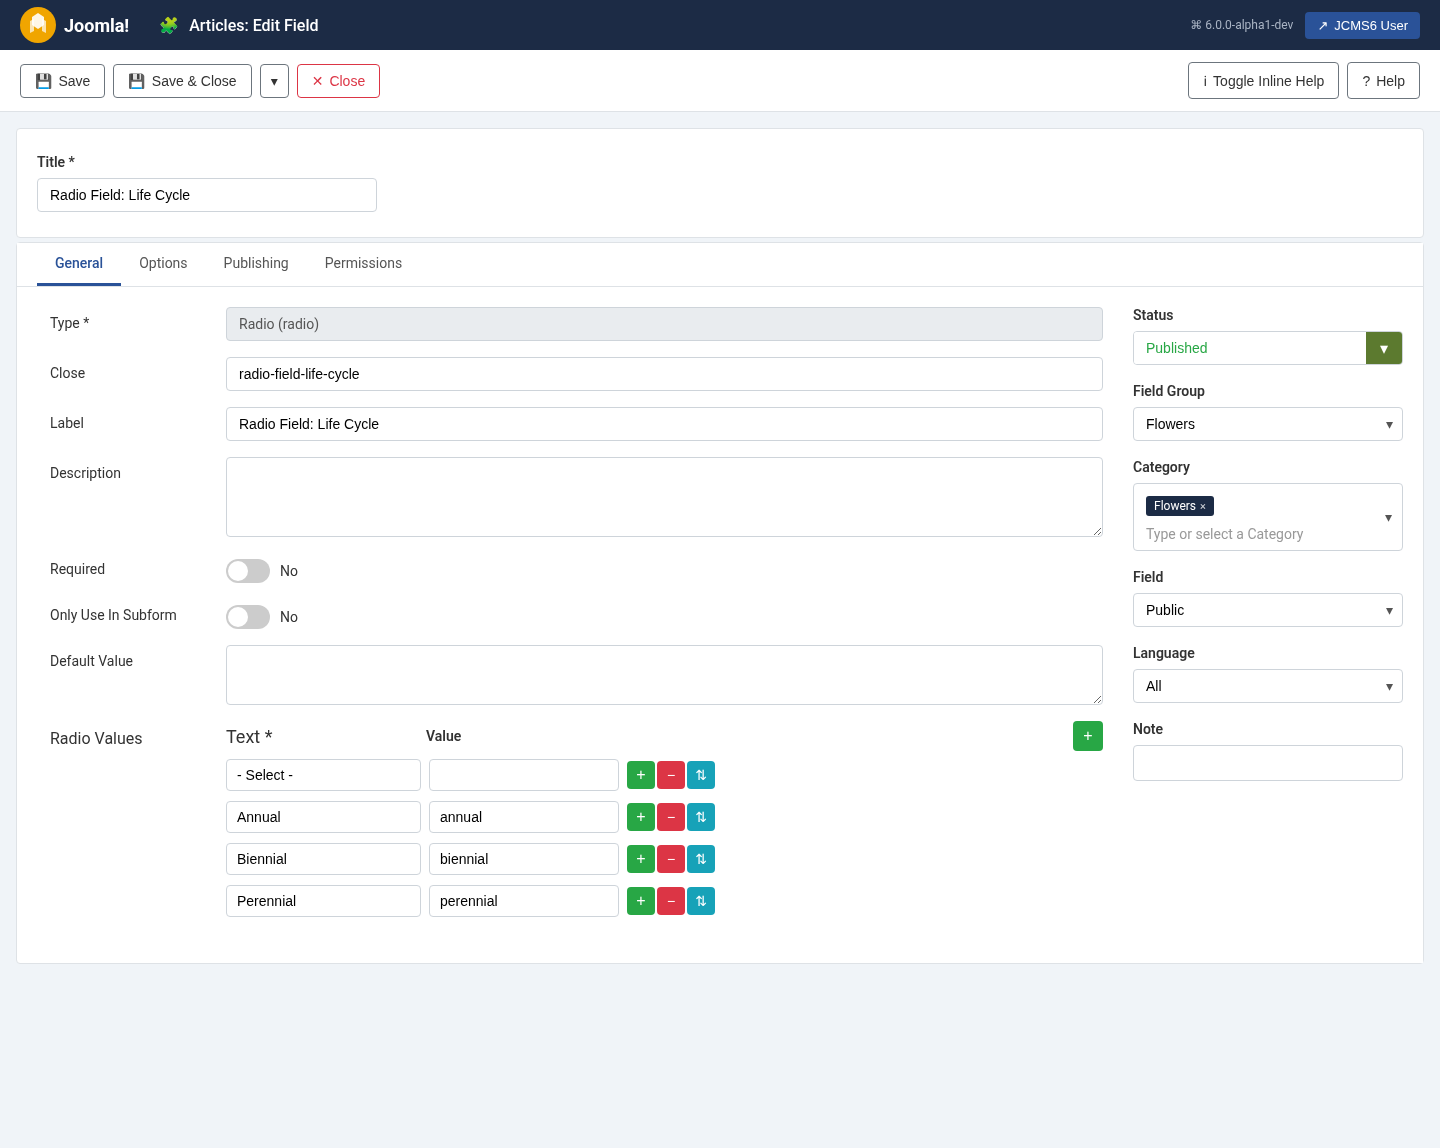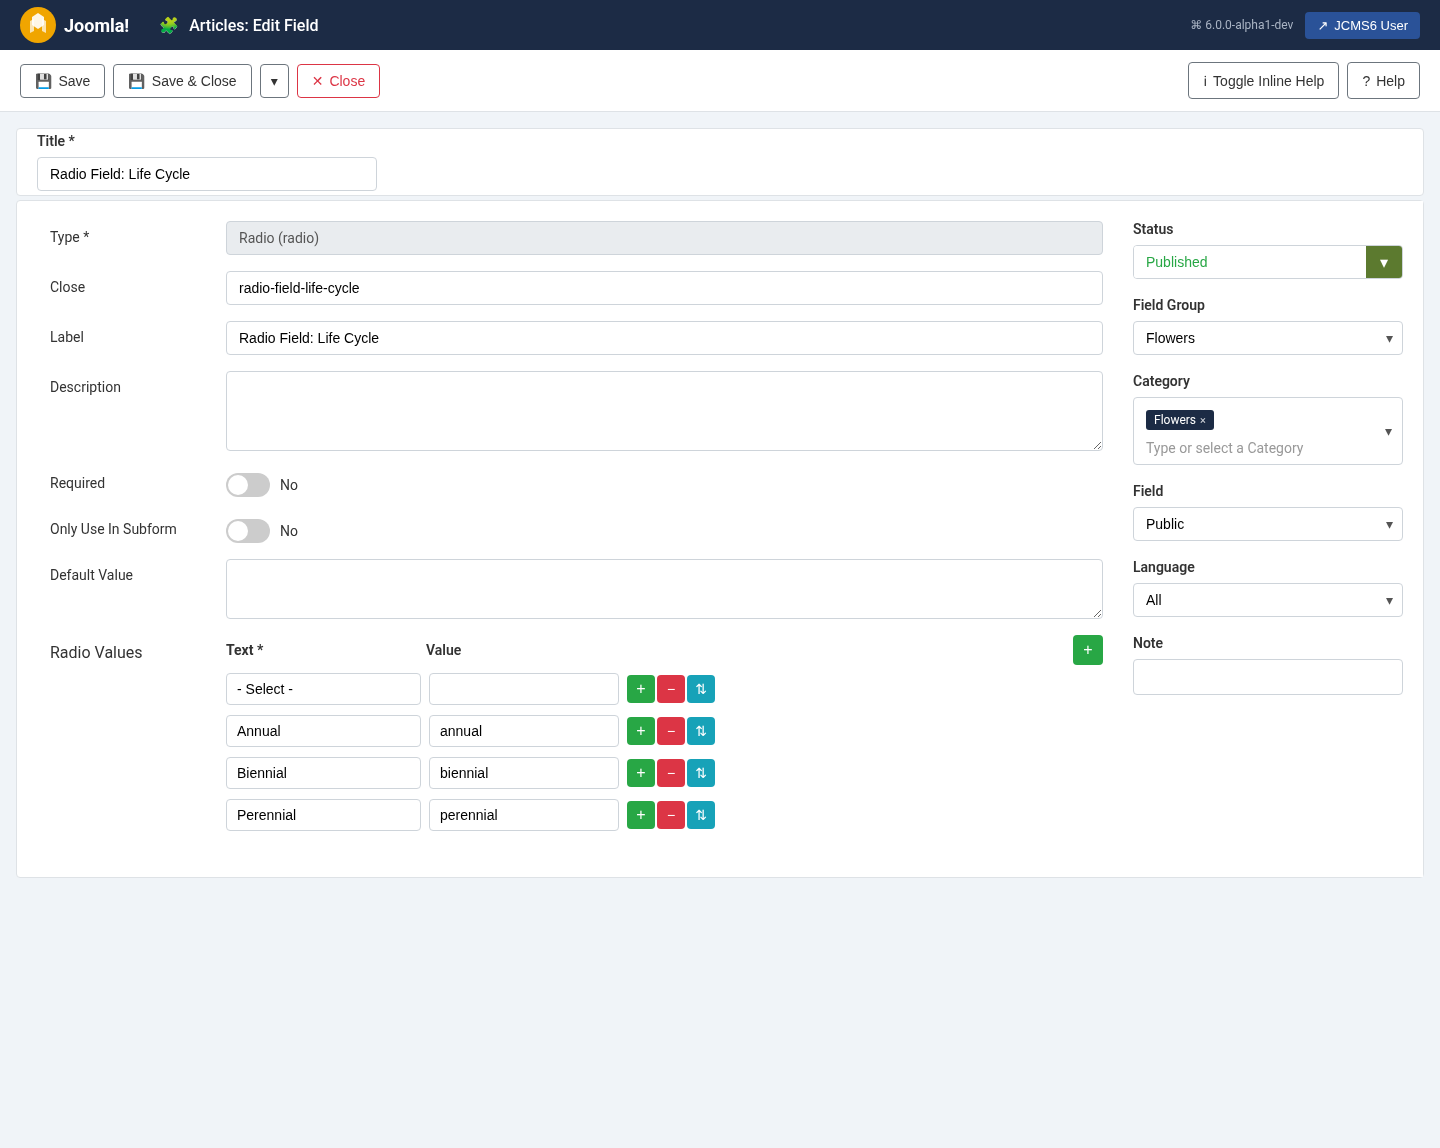--- a/index.html
+++ b/index.html
@@ -363,22 +363,22 @@
       flex: 1;
     }
     .radio-table-header {
       display: flex;
       align-items: center;
       margin-bottom: 8px;
       gap: 0;
     }
     .radio-col-text {
       width: 200px;
-      font-weight: 700;
-      font-size: 14px;
+      font-weight: 400;
+      font-size: 18px;
     }
     .radio-col-value {
       flex: 1;
       font-weight: 600;
       font-size: 14px;
     }
     .btn-add-green {
       background: #28a745;
       border: none;
       color: white;
@@ -527,29 +527,37 @@
     <button class="btn btn-help">
       <span>?</span>
       <span>Help</span>
     </button>
   </div>
 </div>
 
 <div class="outer-wrapper">
   <div class="content-wrapper">
 
-    <div class="white-card" style="padding: 4px 20px; margin-bottom: 4px;">
+    <div class="white-card" style="padding: 25px 20px; margin-bottom: 4px;">
       <div class="title-label">
         <span>Title *</span>
       </div>
       <input class="title-input form-control" type="text" value="Radio Field: Life Cycle" style="">
     </div>
 
     <div class="white-card">
 
+      <div class="tabs-container">
+        <div class="tabs">
+          <div class="tab active">General</div>
+          <div class="tab">Options</div>
+          <div class="tab">Publishing</div>
+          <div class="tab">Permissions</div>
+        </div>
+      </div>
 
       <div class="form-body">
 
         <div class="form-left">
 
           <div class="form-row">
             <div class="form-label">Type *</div>
             <div class="form-control-static">Radio (radio)</div>
           </div>
 

